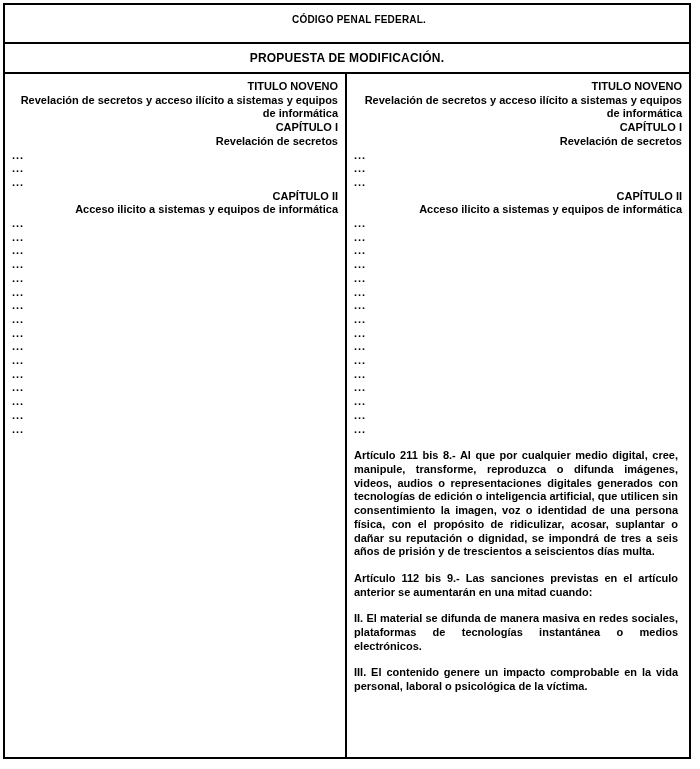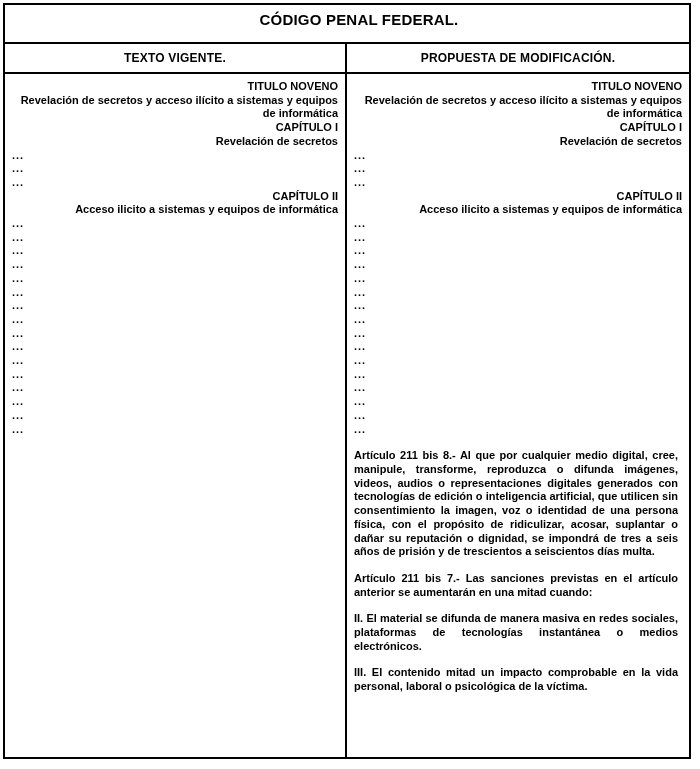--- a/index.html
+++ b/index.html
@@ -29,21 +29,21 @@
     flex-direction: column;
   }
   .title-row {
     height: 37px;
     border-bottom: 2px solid #000000;
     box-sizing: content-box;
     flex: 0 0 auto;
     text-align: center;
   }
   .title-text {
-    font-size: 15px;
+    font-size: 10px;
     line-height: 13px;
     padding-top: 8px;
     letter-spacing: 0.2px;
     padding-left: 24px;
   }
   .header-row {
     flex: 0 0 auto;
     height: 30px;
     display: flex;
     border-bottom: 2px solid #000000;
@@ -102,21 +102,20 @@
 </head>
 <body>
 
 <div class="doc-table">
 
   <div class="title-row">
     <div class="title-text">CÓDIGO PENAL FEDERAL.</div>
   </div>
 
   <div class="header-row">
-    <div class="header-cell left">TEXTO VIGENTE.</div>
     <div class="header-cell right">PROPUESTA DE MODIFICACIÓN.</div>
   </div>
 
   <div class="body-row">
 
     <div class="body-cell left">
       <div class="centered-heading">TITULO NOVENO</div>
       <div class="centered-heading">Revelación de secretos y acceso ilícito a sistemas y equipos de informática</div>
       <div class="centered-heading">CAPÍTULO I</div>
       <div class="centered-heading">Revelación de secretos</div>
@@ -172,20 +171,20 @@
           <div class="dots-line">...</div>
           <div class="dots-line">...</div>
           <div class="dots-line">...</div>
           <div class="dots-line">...</div>
           <div class="dots-line">...</div>
           <div class="dots-line">...</div>
           <div class="dots-line">...</div>
         </div>
       <div>
           <p class="article">Artículo 211 bis 8.- Al que por cualquier medio digital, cree, manipule, transforme, reproduzca o difunda imágenes, videos, audios o representaciones digitales generados con tecnologías de edición o inteligencia artificial, que utilicen sin consentimiento la imagen, voz o identidad de una persona física, con el propósito de ridiculizar, acosar, suplantar o dañar su reputación o dignidad, se impondrá de tres a seis años de prisión y de trescientos a seiscientos días multa.</p>
-          <p class="article">Artículo 211 bis 7.- Las sanciones previstas en el artículo anterior se aumentarán en una mitad cuando:</p>
+          <p class="article">Artículo 112 bis 9.- Las sanciones previstas en el artículo anterior se aumentarán en una mitad cuando:</p>
           <p class="article">II. El material se difunda de manera masiva en redes sociales, plataformas de tecnologías instantánea o medios electrónicos.</p>
-          <p class="article">III. El contenido mitad un impacto comprobable en la vida personal, laboral o psicológica de la víctima.</p>
+          <p class="article">III. El contenido genere un impacto comprobable en la vida personal, laboral o psicológica de la víctima.</p>
         </div>
     </div>
 
   </div>
 </div>
 
 </body></html>

